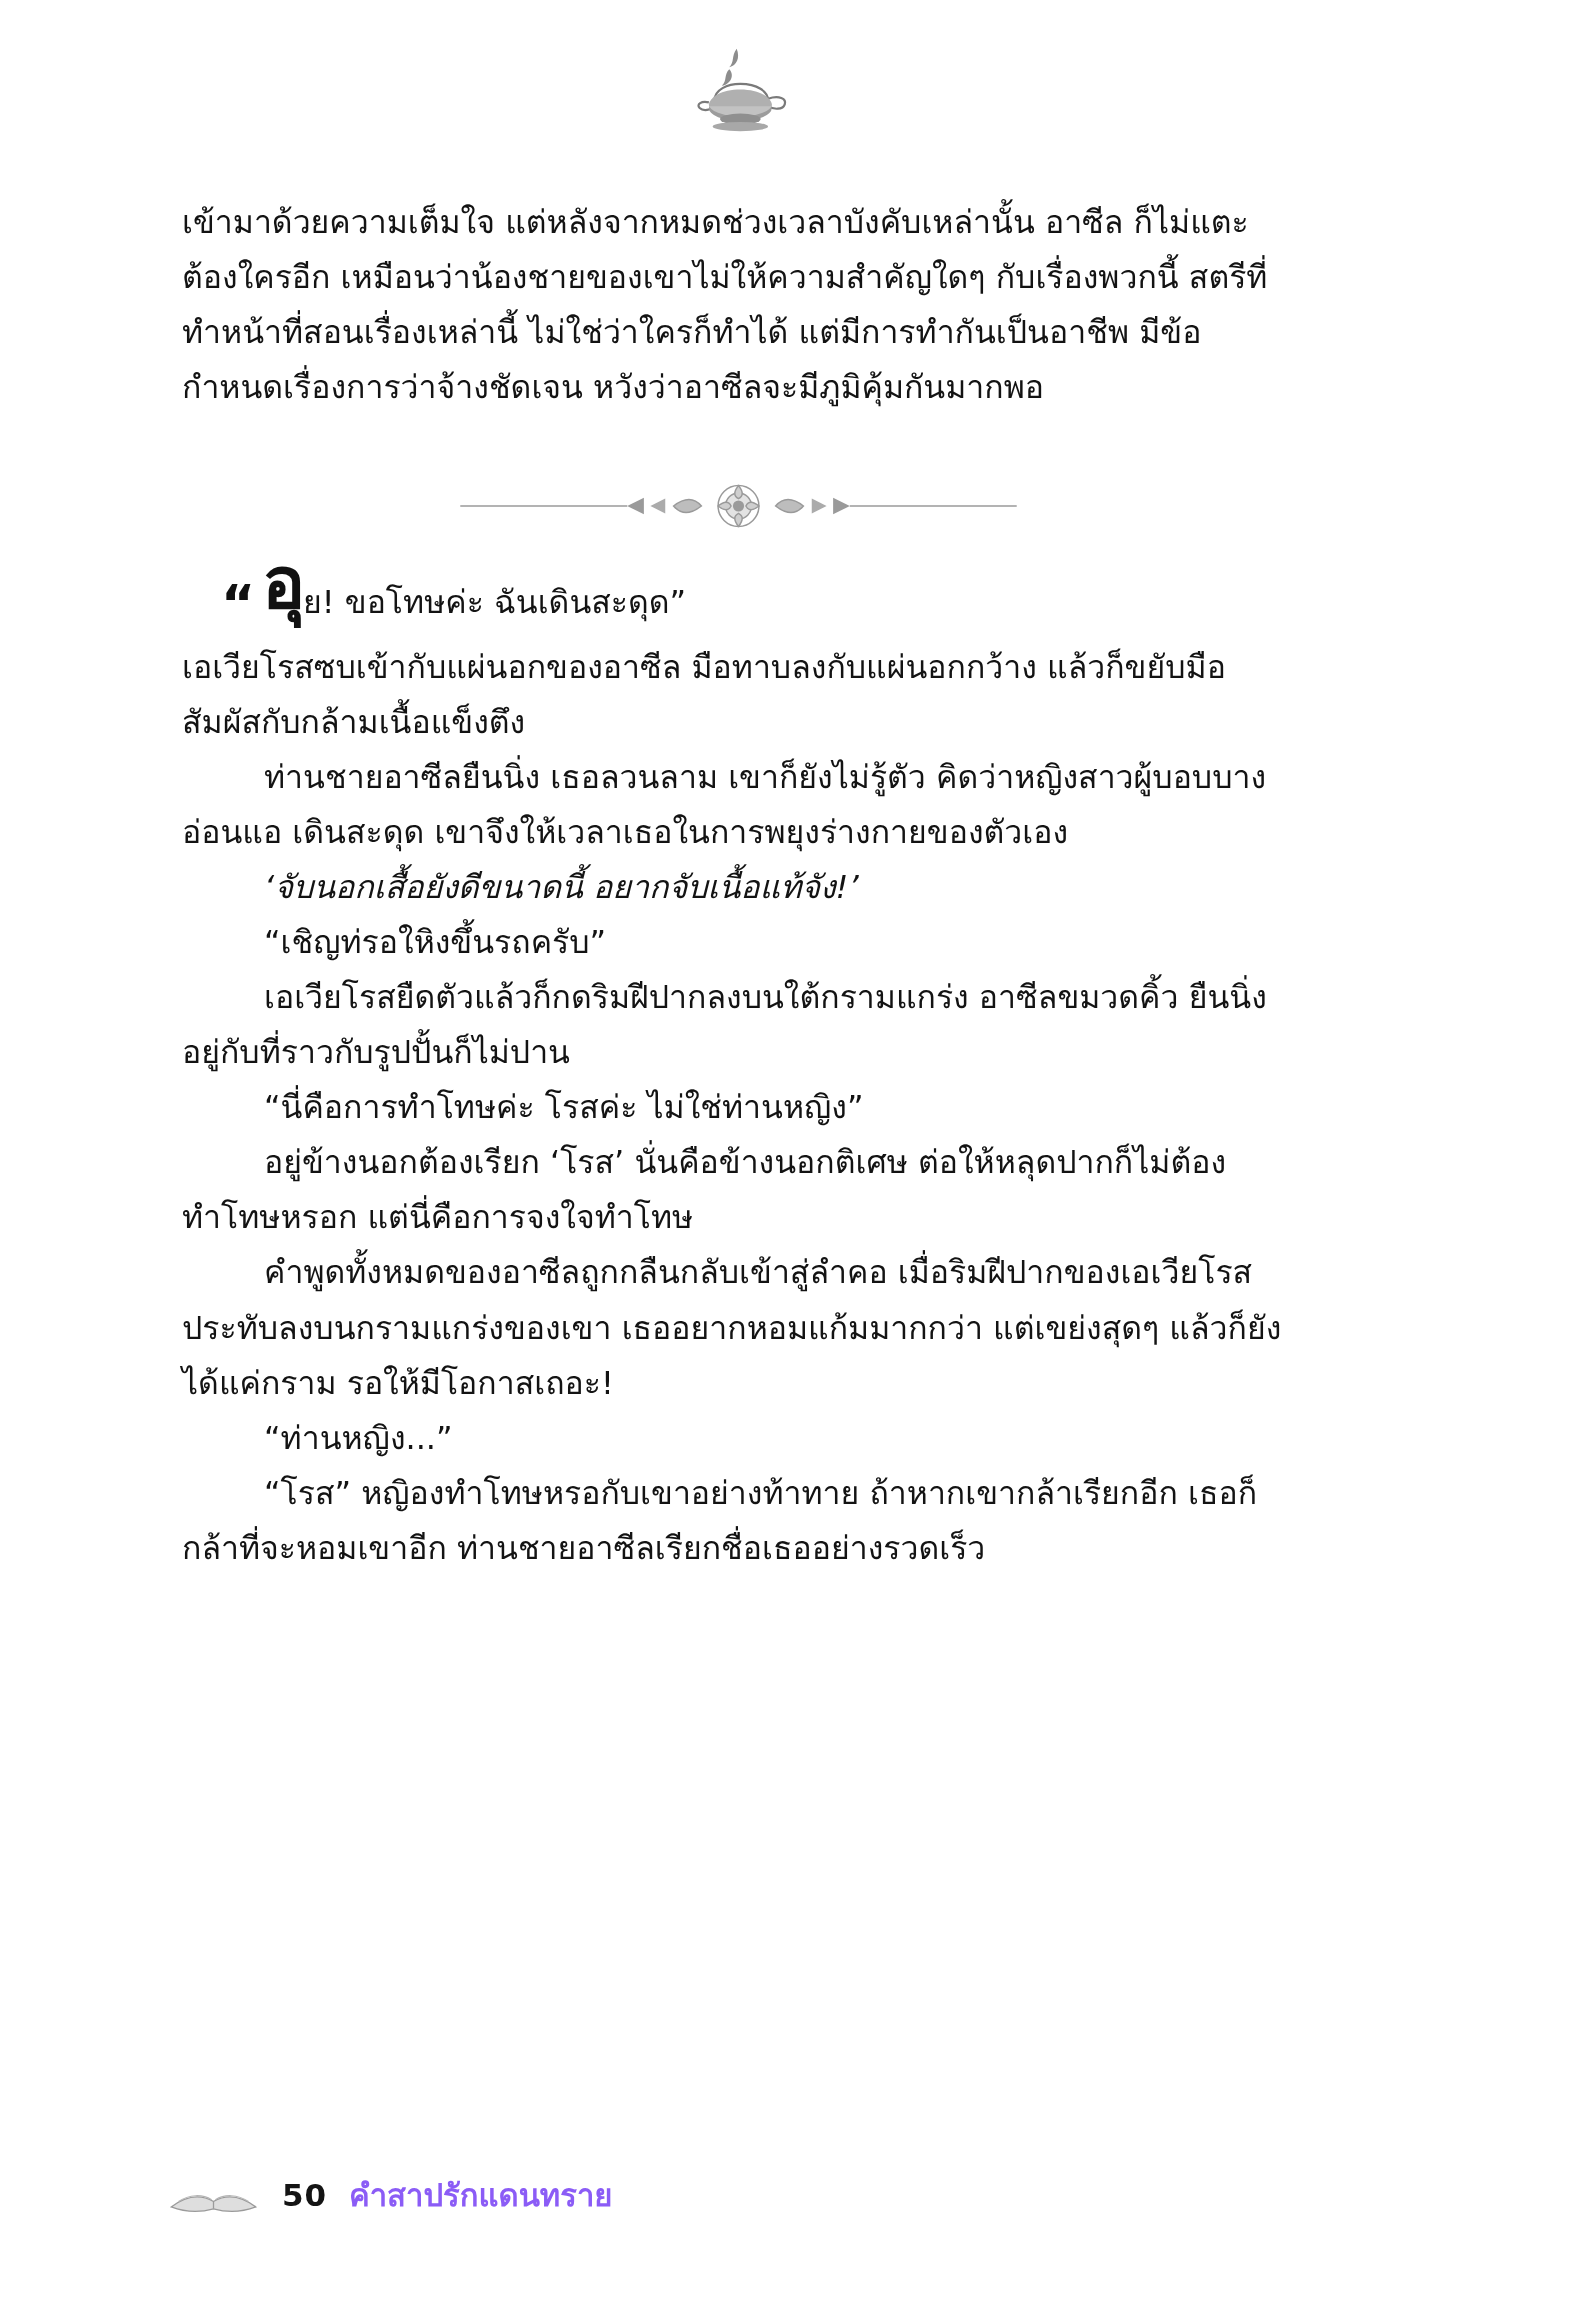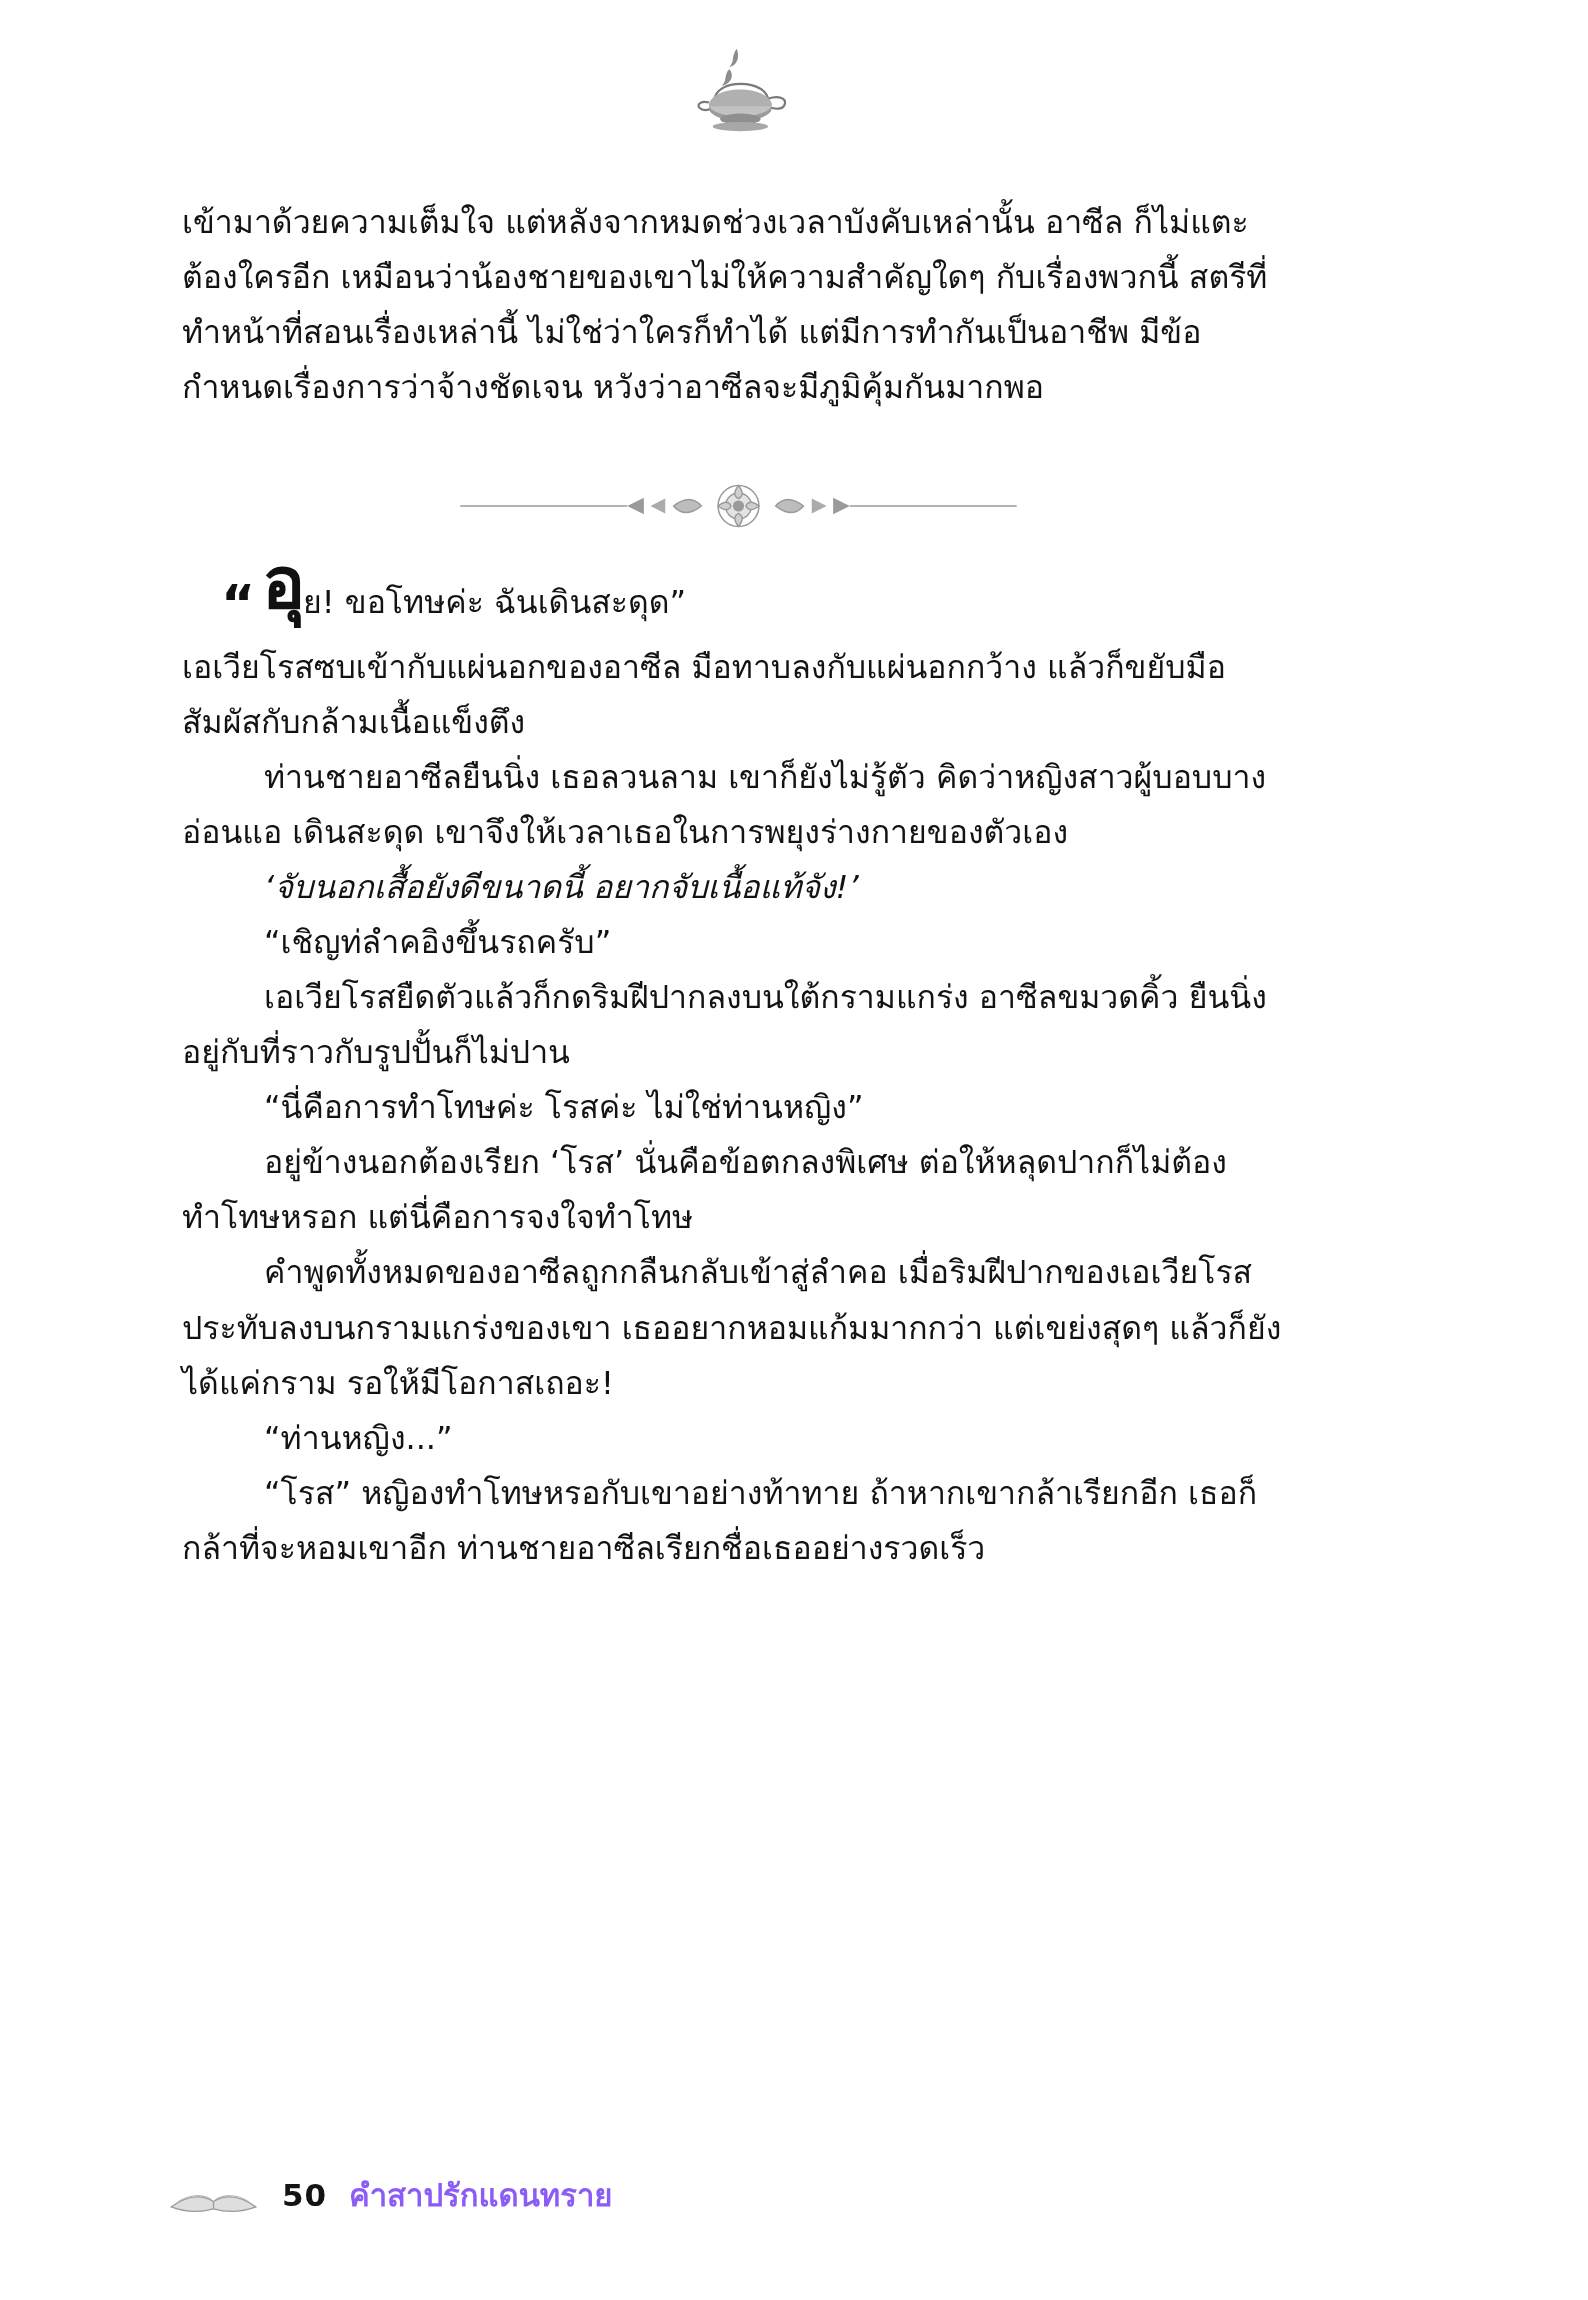--- a/index.html
+++ b/index.html
@@ -177,24 +177,24 @@
 
     <p class="para dropcap-para">
       <span class="quote-open">“</span>
       <span class="dropcap">อุ</span>
       <span class="dropcap-rest">ย! ขอโทษค่ะ ฉันเดินสะดุด”</span>
     </p>
 
     <p class="para">เอเวียโรสซบเข้ากับแผ่นอกของอาซีล มือทาบลงกับแผ่นอกกว้าง แล้วก็ขยับมือสัมผัสกับกล้ามเนื้อแข็งตึง</p>
     <p class="para indent">ท่านชายอาซีลยืนนิ่ง เธอลวนลาม เขาก็ยังไม่รู้ตัว คิดว่าหญิงสาวผู้บอบบาง  อ่อนแอ  เดินสะดุด  เขาจึงให้เวลาเธอในการพยุงร่างกายของตัวเอง</p>
     <p class="para italic">‘จับนอกเสื้อยังดีขนาดนี้ อยากจับเนื้อแท้จัง!’</p>
-    <p class="para indent">“เชิญท่ลำคอิงขึ้นรถครับ”</p>
+    <p class="para indent">“เชิญท่รอใหิงขึ้นรถครับ”</p>
     <p class="para indent">เอเวียโรสยืดตัวแล้วก็กดริมฝีปากลงบนใต้กรามแกร่ง  อาซีลขมวดคิ้ว ยืนนิ่งอยู่กับที่ราวกับรูปปั้นก็ไม่ปาน</p>
     <p class="para indent">“นี่คือการทำโทษค่ะ โรสค่ะ ไม่ใช่ท่านหญิง”</p>
-    <p class="para indent">อยู่ข้างนอกต้องเรียก ‘โรส’ นั่นคือข้อตกลงพิเศษ ต่อให้หลุดปากก็ไม่ต้องทำโทษหรอก  แต่นี่คือการจงใจทำโทษ</p>
+    <p class="para indent">อยู่ข้างนอกต้องเรียก ‘โรส’ นั่นคือข้างนอกติเศษ ต่อให้หลุดปากก็ไม่ต้องทำโทษหรอก  แต่นี่คือการจงใจทำโทษ</p>
     <p class="para indent">คำพูดทั้งหมดของอาซีลถูกกลืนกลับเข้าสู่ลำคอ  เมื่อริมฝีปากของเอเวียโรสประทับลงบนกรามแกร่งของเขา  เธออยากหอมแก้มมากกว่า แต่เขย่งสุดๆ แล้วก็ยังได้แค่กราม รอให้มีโอกาสเถอะ!</p>
     <p class="para indent">“ท่านหญิง...”</p>
     <p class="para indent">“โรส” หญิองทำโทษหรอกับเขาอย่างท้าทาย ถ้าหากเขากล้าเรียกอีก เธอก็กล้าที่จะหอมเขาอีก ท่านชายอาซีลเรียกชื่อเธออย่างรวดเร็ว</p>
   </div>
 
   <div class="footer">
     <span class="footer-icon">
       <svg width="93" height="46" viewBox="0 0 100 50">
         <path d="M4 38 C20 26 36 24 50 32 C64 24 80 26 96 38 C80 44 64 44 50 40 C36 44 20 44 4 38 Z" fill="#dedede" stroke="#9a9a9a" stroke-width="1.4"></path>
         <path d="M50 32 L50 40" stroke="#9a9a9a" stroke-width="1.4"></path>

